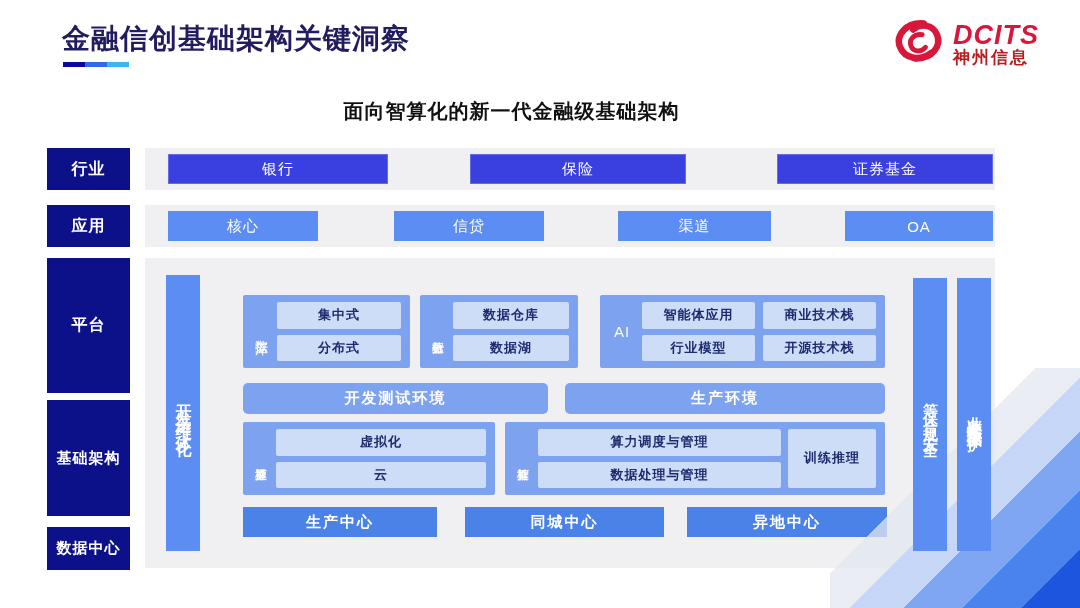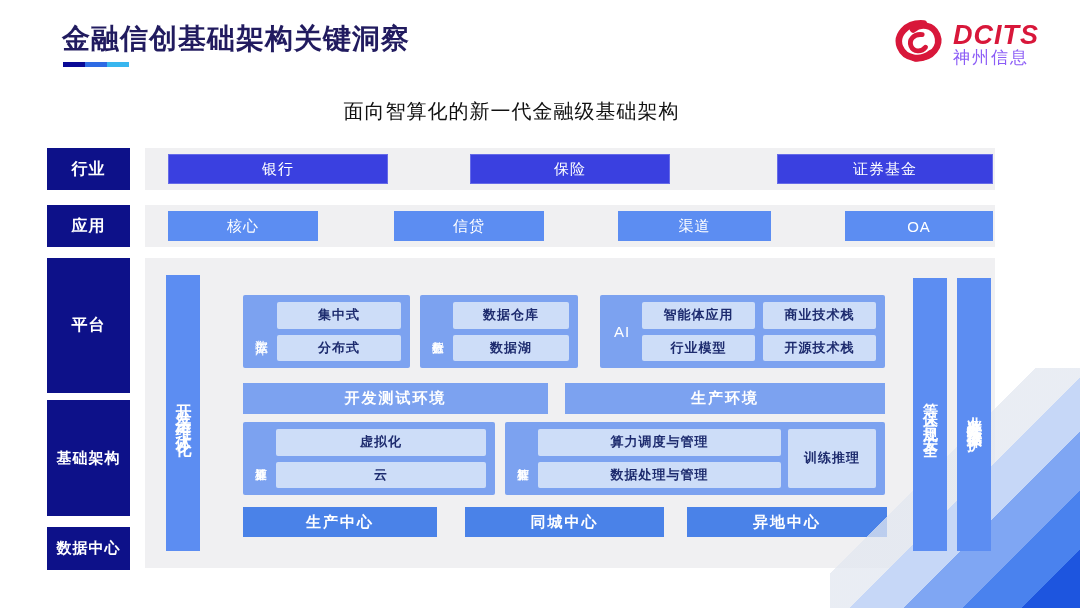--- a/index.html
+++ b/index.html
@@ -7,22 +7,22 @@
   .slide{position:relative;width:1080px;height:608px;background:#ffffff;overflow:hidden;padding-left:43px;}
 
   
   .title{position:absolute;left:62px;top:20px;font-size:28px;font-weight:bold;color:#211b5f;letter-spacing:1px;}
   .underline{position:absolute;left:63px;top:62px;width:66px;height:5px;display:flex;}
   .underline span{flex:1;}
   .u1{background:#0a0a96;} .u2{background:#2e6be4;} .u3{background:#38b6ef;}
   .logo{position:absolute;left:893px;top:16px;display:flex;align-items:center;gap:8px;}
   .logo-text{display:flex;flex-direction:column;line-height:1.05;}
   .logo-brand{font-size:27px;font-weight:bold;font-style:italic;color:#d8173a;letter-spacing:1px;}
-  .logo-company{font-size:17px;font-weight:normal;color:#8b5cf6;letter-spacing:2px;}
-  .subtitle{position:absolute;left:0;right:100px;top:98px;text-align:center;font-size:20px;font-weight:normal;color:#111;letter-spacing:1px;}
+  .logo-company{font-size:17px;font-weight:bold;color:#b91c1c;letter-spacing:2px;}
+  .subtitle{position:absolute;left:0;right:100px;top:98px;text-align:center;font-size:20px;font-weight:bold;color:#111;letter-spacing:1px;}
 
   
   .rail{position:absolute;left:47px;width:83px;background:#0d1189;color:#fff;font-size:16px;font-weight:bold;display:flex;align-items:center;justify-content:center;letter-spacing:1px;}
   .rail-industry{top:148px;height:42px;}
   .rail-application{top:205px;height:42px;}
   .rail-platform{top:258px;height:135px;}
   .rail-infra{top:400px;height:116px;font-size:15px;}
   .rail-dc{top:527px;height:43px;font-size:15px;}
 
   
@@ -46,21 +46,21 @@
   .group{position:absolute;background:#7ca2f0;border-radius:2px;display:flex;align-items:stretch;gap:7px;padding:7px 9px;box-sizing:border-box;}
   .group-label{color:#fff;font-weight:normal;font-size:13px;display:flex;align-items:center;justify-content:center;letter-spacing:1px;}
   .group-items{flex:1;display:flex;flex-direction:column;gap:6px;}
   .lightbox{background:#cdddf8;border-radius:2px;color:#1d2b6e;font-weight:bold;font-size:13px;display:flex;align-items:center;justify-content:center;flex:1;letter-spacing:1px;}
   .g-db{left:243px;top:295px;width:167px;height:73px;}
   .g-da{left:420px;top:295px;width:158px;height:73px;}
   .g-ai{left:600px;top:295px;width:285px;height:73px;}
   .ai-grid{flex:1;display:grid;grid-template-columns:1fr 1fr;gap:6px 8px;}
   .ai-label{font-size:15px;width:26px;}
 
-  .envbox{position:absolute;top:383px;height:31px;background:#7ca2f0;color:#fff;font-weight:bold;font-size:15px;display:flex;align-items:center;justify-content:center;letter-spacing:2px;border-radius:0;}
+  .envbox{position:absolute;top:383px;height:31px;background:#7ca2f0;color:#fff;font-weight:bold;font-size:15px;display:flex;align-items:center;justify-content:center;letter-spacing:2px;border-radius:5px;}
   .env1{left:243px;width:305px;}
   .env2{left:565px;width:320px;}
 
   .g-general{left:243px;top:422px;width:252px;height:73px;}
   .g-smart{left:505px;top:422px;width:380px;height:73px;}
   .sidebox{width:88px;flex:none;line-height:1.25;text-align:center;padding:0 14px;box-sizing:border-box;}
 
   .center-btn{position:absolute;top:507px;height:30px;background:#4a82e8;color:#fff;font-weight:bold;font-size:15px;display:flex;align-items:center;justify-content:center;letter-spacing:2px;}
   .c1{left:243px;width:194px;} .c2{left:465px;width:199px;} .c3{left:687px;width:200px;}
 
@@ -109,21 +109,21 @@
   <div class="rail rail-infra">基础架构</div>
   <div class="rail rail-dc">数据中心</div>
 
   <div class="strip strip1"></div>
   <div class="strip strip2"></div>
   <div class="strip panel"></div>
 
   <div class="corner"></div>
 
   <div class="btn btn-industry" style="left:168px;width:220px;">银行</div>
-  <div class="btn btn-industry" style="left:470px;width:200px;">保险</div>
+  <div class="btn btn-industry" style="left:470px;width:216px;">保险</div>
   <div class="btn btn-industry" style="left:777px;width:216px;">证券基金</div>
 
   <div class="btn btn-app" style="left:168px;width:150px;">核心</div>
   <div class="btn btn-app" style="left:394px;width:150px;">信贷</div>
   <div class="btn btn-app" style="left:618px;width:153px;">渠道</div>
   <div class="btn btn-app" style="left:845px;width:148px;">OA</div>
 
   <div class="vbar devops">
     <span class="vtext">开发运维一体化</span>
   </div>

